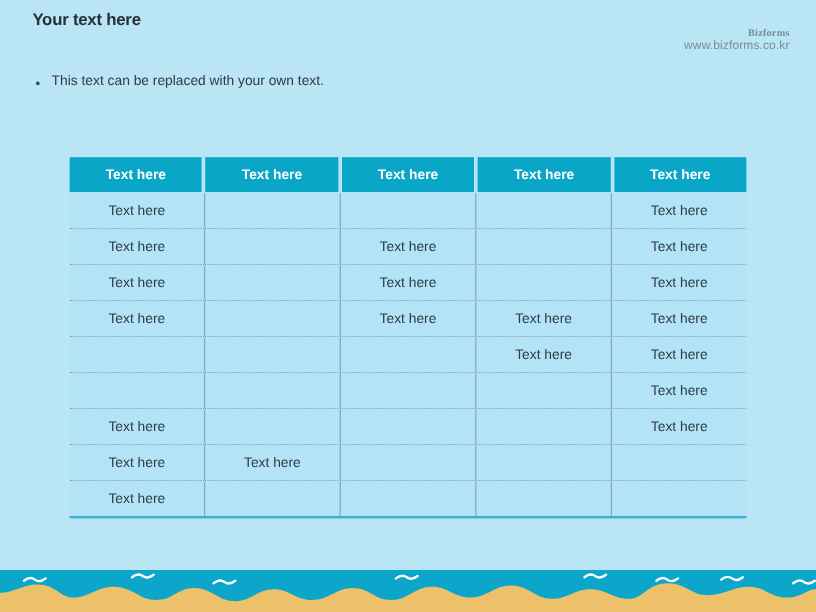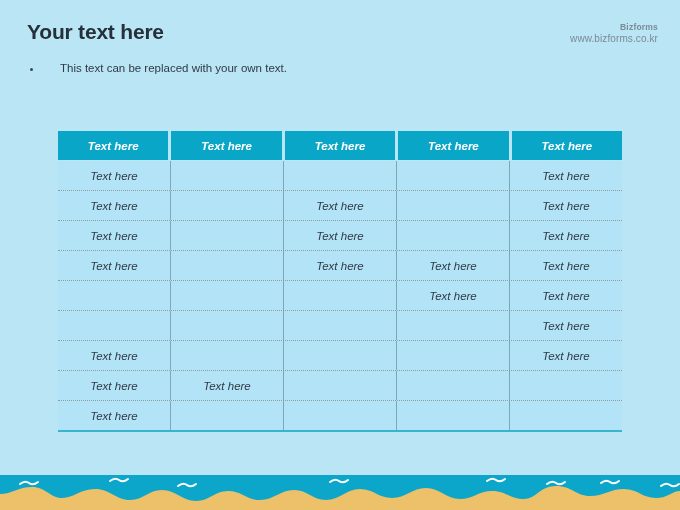--- a/index.html
+++ b/index.html
@@ -4,44 +4,44 @@
 <style>
   html,body{margin:0;padding:0;}
   body{
     width:680px;height:510px;overflow:hidden;position:relative;
     background:#b9e5f5;
     font-family:"Liberation Sans",sans-serif;
   }
 
   
   .page-title{
-    position:absolute;left:27px;top:20px;
-    font-size:21px;font-weight:bold;color:#26303a;
+    position:absolute;left:27px;top:8px;
+    font-size:14px;font-weight:bold;color:#26303a;
     letter-spacing:-0.2px;
   }
   .bullet-line{
     position:absolute;left:30px;top:61px;
-    display:flex;align-items:flex-start;gap:27px;
+    display:flex;align-items:flex-start;gap:10px;
   }
   .bullet-dot{
     width:3px;height:3px;border-radius:50%;
     background:#3a4750;margin-top:7px;flex:none;
   }
   .bullet-text{font-size:11.5px;color:#2e3a44;line-height:15px;}
 
   .brand{
     position:absolute;right:22px;top:22px;text-align:right;
     color:#7b8b95;
   }
-  .brand-name{font-size:8.5px;font-weight:bold;letter-spacing:.2px;line-height:11px;}
+  .brand-name{font-size:8.5px;font-weight:bold;letter-spacing:.2px;line-height:11px;font-family:Liberation Serif, serif;}
   .brand-url{font-size:10px;letter-spacing:.1px;line-height:11px;}
 
   
   .table-wrap{
-    position:absolute;left:58px;top:131px;width:564px;font-style:italic;
+    position:absolute;left:58px;top:131px;width:564px;
   }
   .thead{display:flex;gap:3px;}
   .th{
     flex:1 1 0;height:29px;background:#0aa6c8;
     display:flex;align-items:center;justify-content:center;
     color:#ffffff;font-size:11.5px;font-weight:bold;
   }
   .tbody{margin-top:1px;border-bottom:2px solid #39b4cf;}
   .tr{display:flex;height:29px;}
   .tr + .tr{border-top:1px dotted #8a9aa3;}

